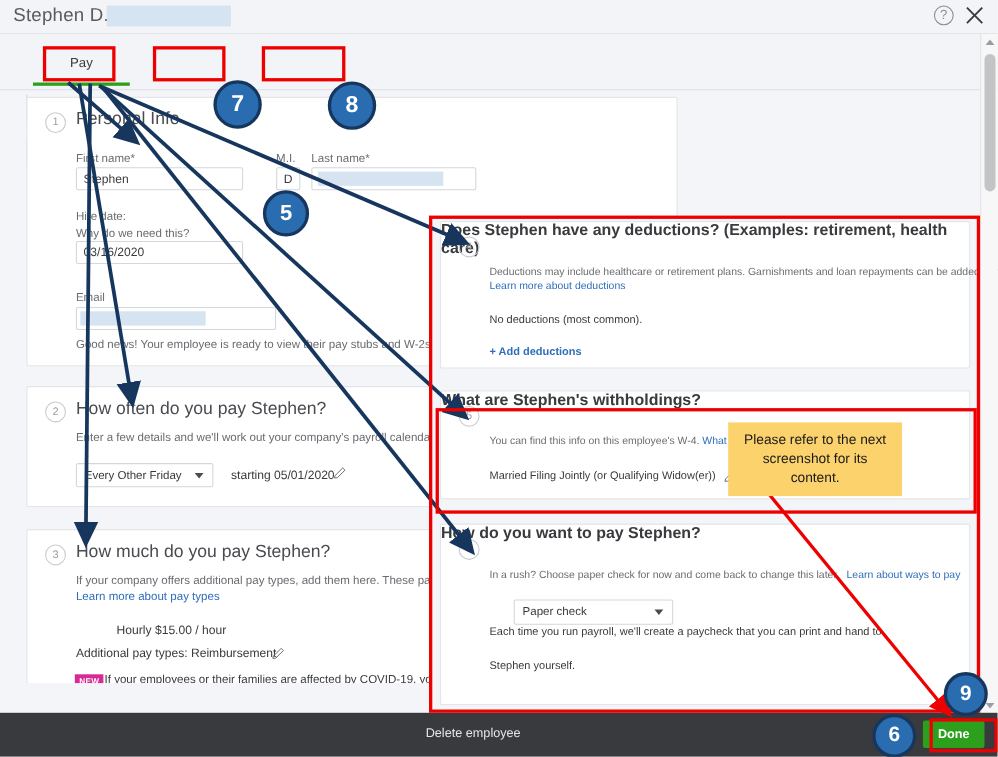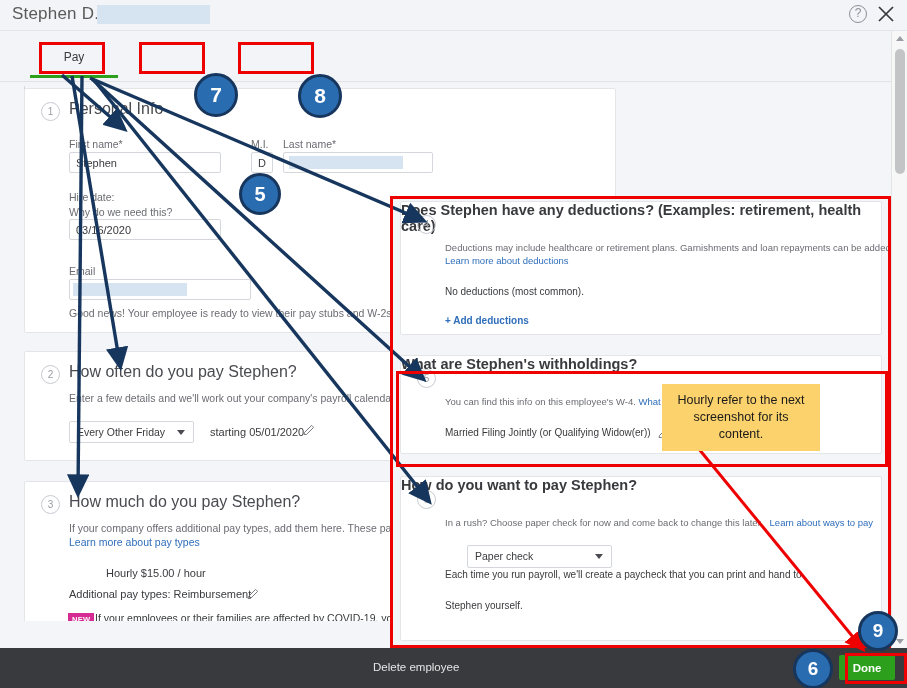--- a/index.html
+++ b/index.html
@@ -123,21 +123,21 @@
     position:absolute; left:9px; width:482px;
     background:#fff; border:1px solid #e3e5e8; border-radius:2px;
   }
 
   
   .footer {
     position:absolute; left:0; bottom:0; width:907px; height:40px;
     background:#393a3d;
   }
   .delete-emp {
-    position:absolute; left:373px; top:13px;
+    position:absolute; left:387px; top:13px;
     font-size:11.5px; color:#e4e5e7; cursor:pointer;text-align:center;
   }
   .done-btn {
     position:absolute; right:12px; top:7px; width:56px; height:25px;
     background:#2ca01c; color:#fff; border:none; border-radius:2px;
     font-size:11.5px; font-weight:bold; cursor:pointer;
     font-family:"Liberation Sans", sans-serif;
   }
 
   
@@ -367,21 +367,21 @@
     <div class="redbox" style="left:139px; top:42px;  width:66px;  height:32px;"></div>
     <div class="redbox" style="left:238px; top:42px;  width:76px;  height:32px;"></div>
 
     <div class="redbox" style="left:390px; top:196px; width:501px; height:452px;"></div>
 
     <div class="redbox" style="left:396px; top:371px; width:492px; height:96px;"></div>
 
     <div class="redbox" style="left:845px; top:653px; width:62px;  height:31px;"></div>
 
     <div class="note" style="left:662px; top:384px; width:158px;">
-      <div>Hourly refer to the next</div>
+      <div>Please refer to the next</div>
       <div>screenshot for its content.</div>
     </div>
 
     <div class="badge" style="left:194px; top:73px;  width:44px; height:44px; font-size:21px; line-height:38px;">
       <span>7</span>
     </div>
     <div class="badge" style="left:298px; top:74px;  width:44px; height:44px; font-size:21px; line-height:38px;">
       <span>8</span>
     </div>
     <div class="badge" style="left:239px; top:173px; width:42px; height:42px; font-size:20px; line-height:36px;">

